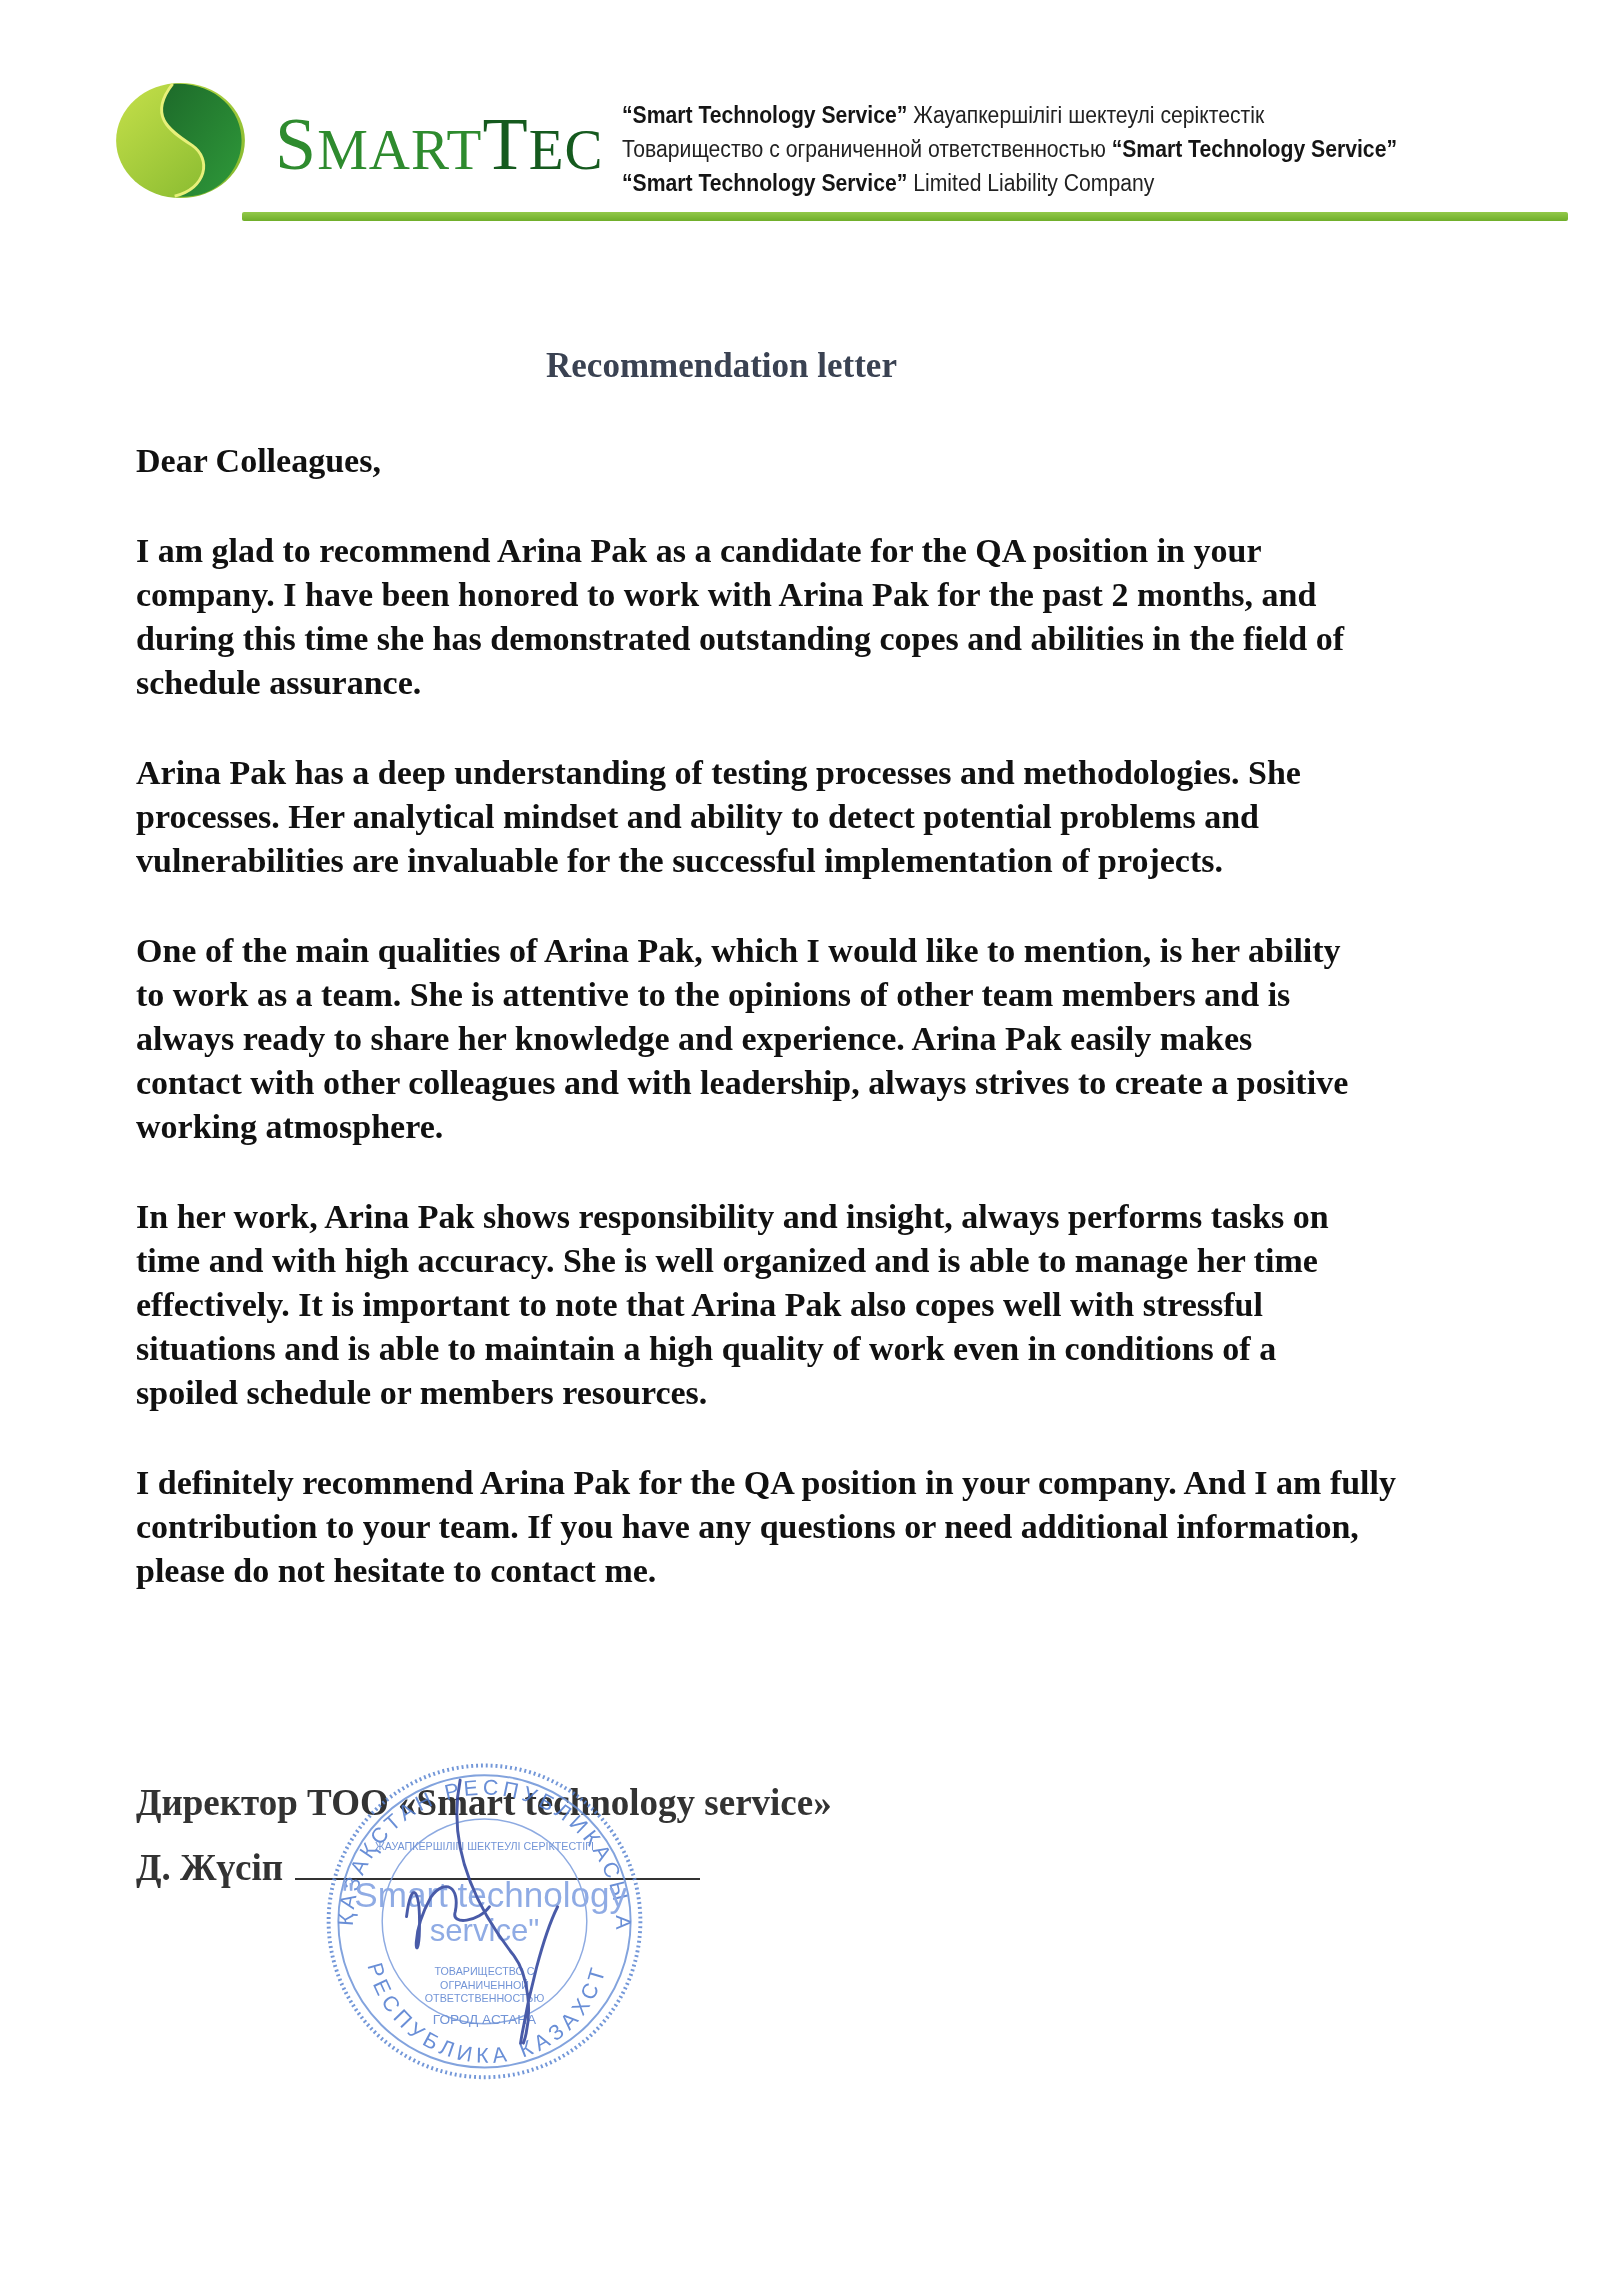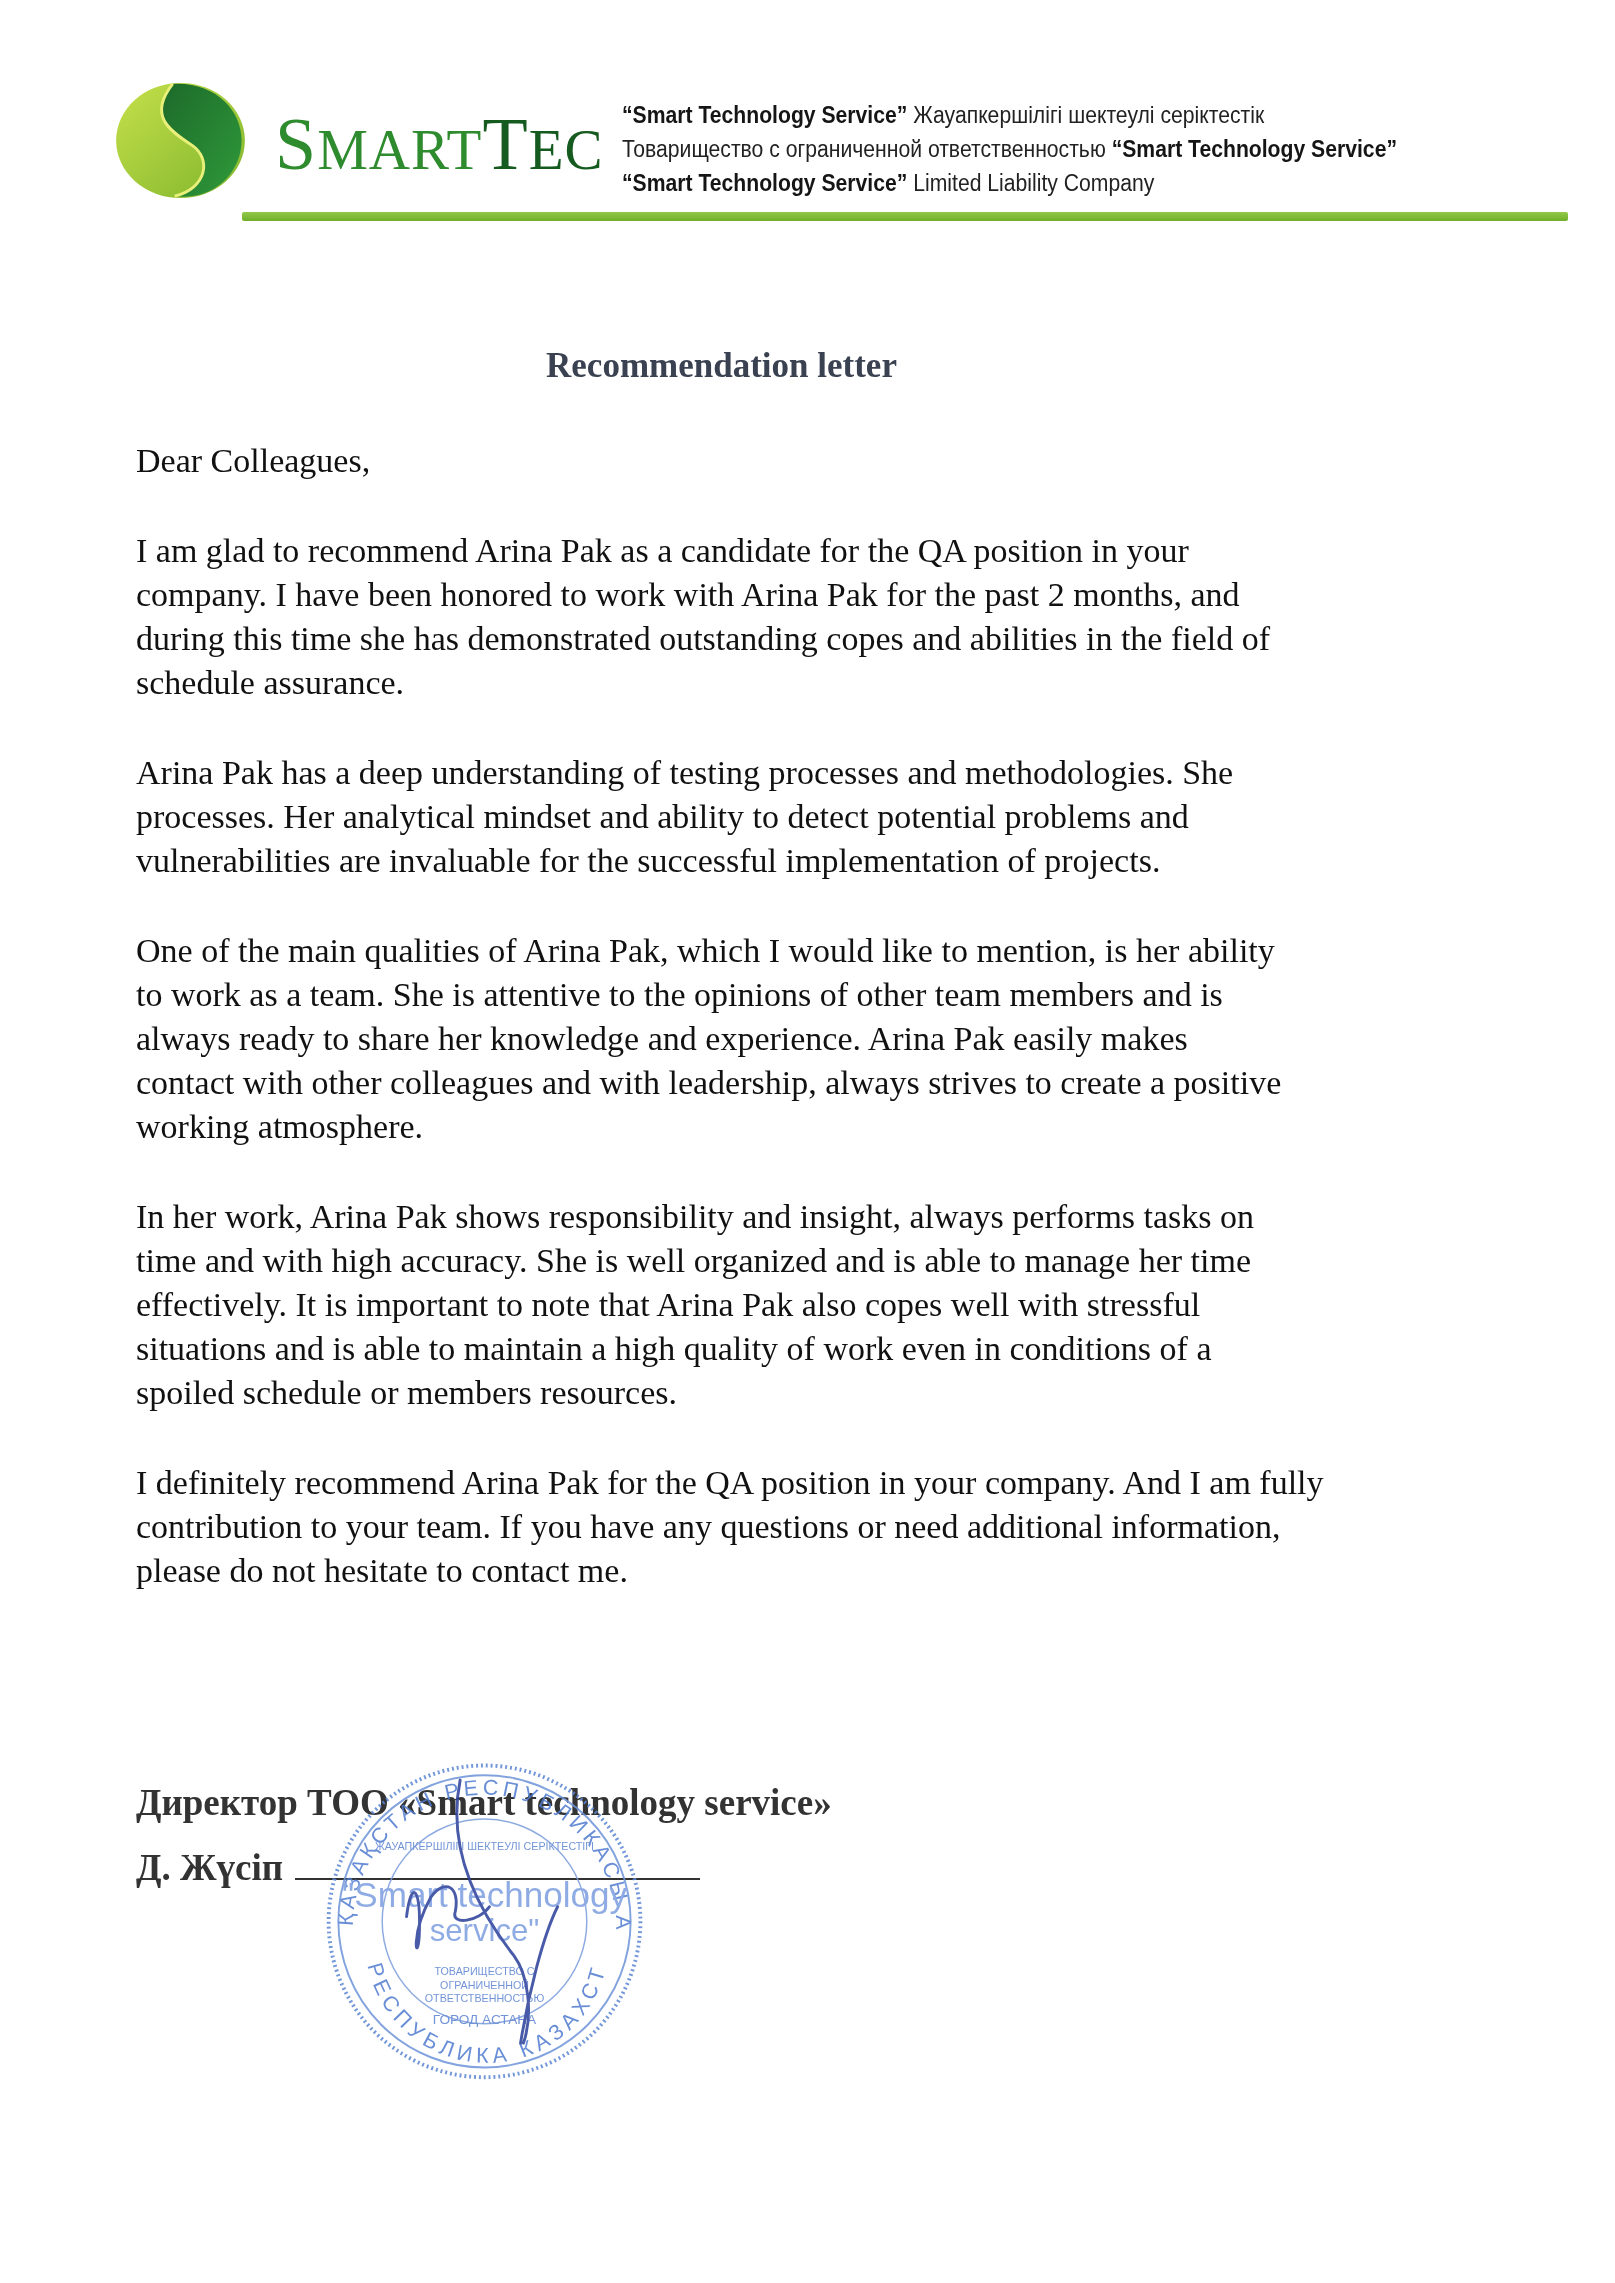--- a/index.html
+++ b/index.html
@@ -31,21 +31,21 @@
     position: absolute; left: 0; width: 1443px; top: 310px; text-align: center;
     font-family: "Liberation Serif", serif; font-weight: bold; font-size: 35px;
     color: #3a4252;
     margin-top: 36px;
   }
 
   .body-text {
     position: absolute; left: 136px; top: 439px; width: 1385px;
     font-family: "Liberation Serif", serif; font-size: 34px; line-height: 44px; color: #111111;
   }
-  .body-text p { margin: 0 0 46px 0; }
+  .body-text p { margin: 0 0 46px 0; font-weight: bold; }
   .body-text .line { display: block; white-space: nowrap; }
 
   .signature {
     position: absolute; left: 136px; top: 1770px;
     font-family: "Liberation Serif", serif; font-weight: bold; font-size: 37px;
     line-height: 65px; color: #333333;
   }
   .signature .line { display: block; white-space: nowrap; }
   .sign-rule { display: inline-block; width: 405px; border-bottom: 2px solid #333; vertical-align: baseline; margin-left: 11.7px; }
 

